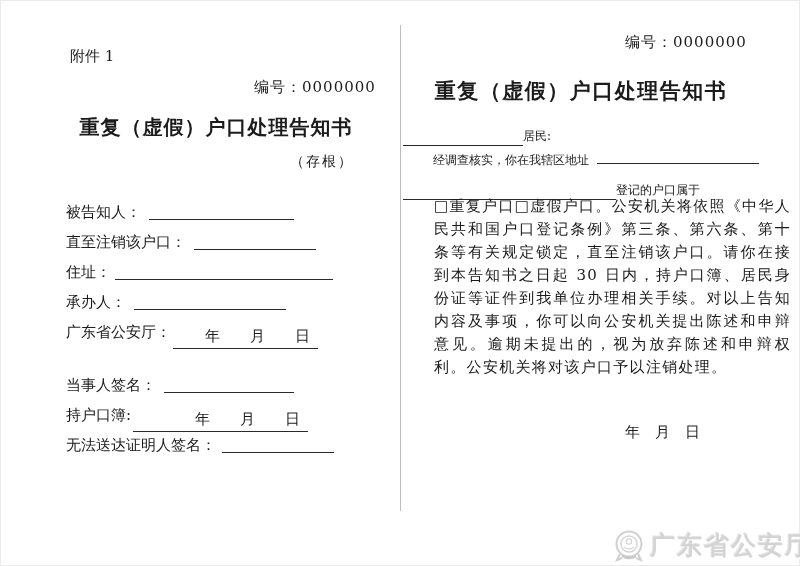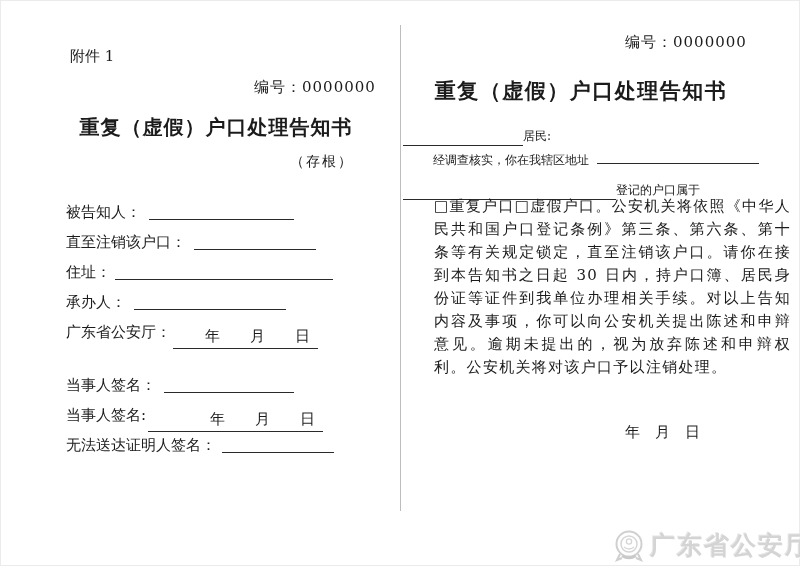--- a/index.html
+++ b/index.html
@@ -119,21 +119,21 @@
       <span>承办人：</span><span class="blank w152">&nbsp;</span>
     </div>
     <div class="field-row">
       <span>广东省公安厅：</span><span class="blank-date">　　年　　月　　日</span>
     </div>
     <div class="field-gap"></div>
     <div class="field-row">
       <span>当事人签名：</span><span class="blank w130">&nbsp;</span>
     </div>
     <div class="field-row">
-      <span>当事人签名:</span><span class="blank-date">　　　　年　　月　　日</span>
+      <span>持户口簿:</span><span class="blank-date">　　　　年　　月　　日</span>
     </div>
     <div class="field-row">
       <span>无法送达证明人签名：</span><span class="blank w112">&nbsp;</span>
     </div>
   </div>
 
   <div class="abs" id="notice-number">编号：0000000</div>
   <div class="abs" id="notice-title">重复（虚假）户口处理告知书</div>
 
   <div class="abs nline" id="resident-line">

